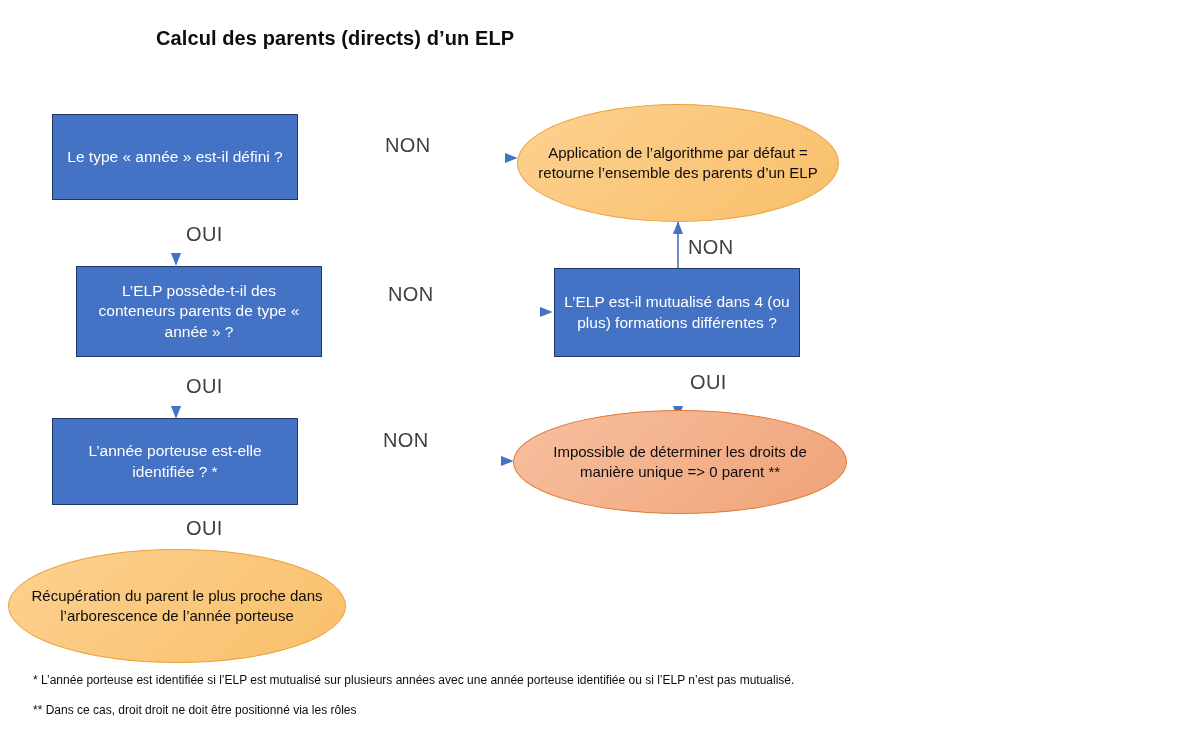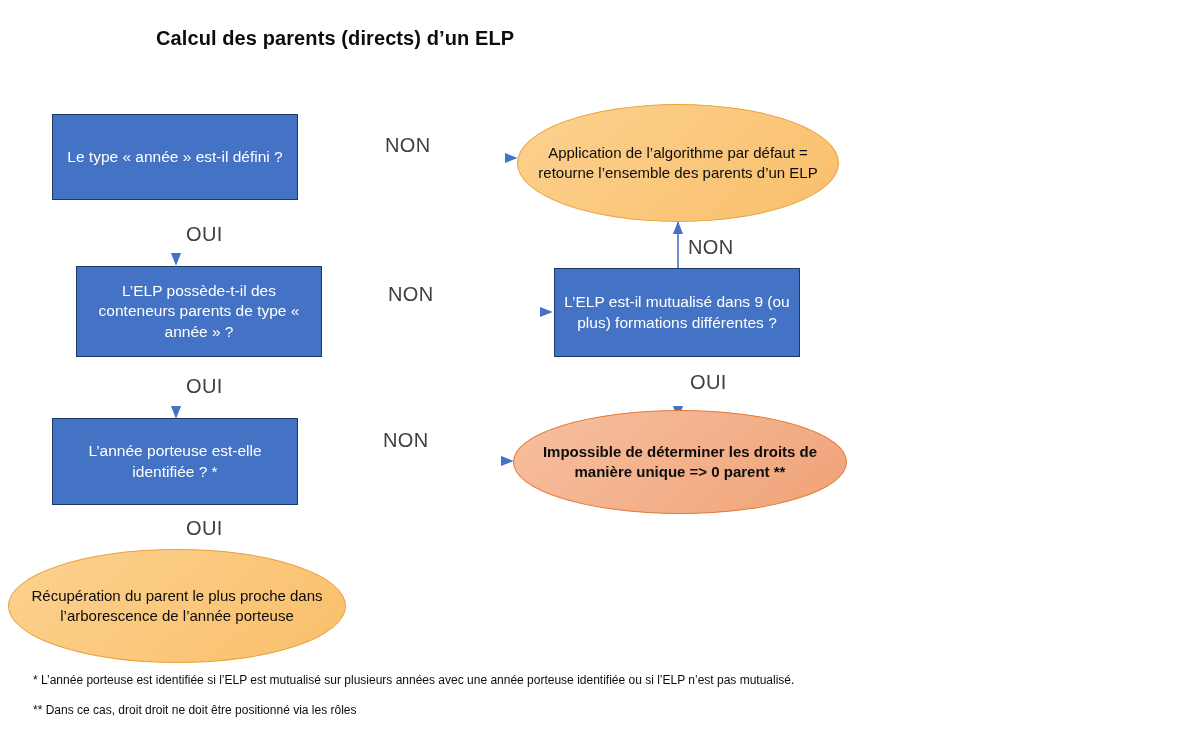--- a/index.html
+++ b/index.html
@@ -68,21 +68,20 @@
   }
   .ell-amber {
     background: #fbc97f;
     border: 1.2px solid #e8a33d;
     background-image: linear-gradient(140deg, #fcd190 0%, #f9bf6a 100%);
   }
   .ell-salmon {
     background: #f4b183;
     border: 1.2px solid #e07b39;
     background-image: linear-gradient(140deg, #f7c0a0 0%, #f0a277 100%);
-    font-weight: bold;
   }
 
   
   .edge-label {
     position: absolute;
     font-size: 20px;
     color: #404040;
     letter-spacing: 0.4px;
     white-space: nowrap;
     z-index: 4;
@@ -137,21 +136,21 @@
 
     <line x1="176" y1="505" x2="176" y2="563" stroke="url(#gradV)" stroke-width="1.6" marker-end="url(#ah)"></line>
   </svg>
 
   <div class="node-box" style="left:52px; top:114px; width:246px; height:86px;">Le type « année » est-il défini ?</div>
 
   <div class="node-ellipse ell-amber" style="left:517px; top:104px; width:322px; height:118px;">Application de l’algorithme par défaut = retourne l’ensemble des parents d’un ELP</div>
 
   <div class="node-box" style="left:52px; top:266px; width:246px; height:91px;margin-left:24px;">L’ELP possède-t-il des conteneurs parents de type « année » ?</div>
 
-  <div class="node-box" style="left:554px; top:268px; width:246px; height:89px;">L’ELP est-il mutualisé dans 9 (ou plus) formations différentes ?</div>
+  <div class="node-box" style="left:554px; top:268px; width:246px; height:89px;">L’ELP est-il mutualisé dans 4 (ou plus) formations différentes ?</div>
 
   <div class="node-box" style="left:52px; top:418px; width:246px; height:87px;">L’année porteuse est-elle identifiée ? *</div>
 
   <div class="node-ellipse ell-salmon" style="left:513px; top:410px; width:334px; height:104px;">Impossible de déterminer les droits de manière unique =&gt; 0 parent **</div>
 
   <div class="node-ellipse ell-amber" style="left:8px; top:549px; width:338px; height:114px;">Récupération du parent le plus proche dans l’arborescence de l’année porteuse</div>
 
   <div class="edge-label" style="left:385px; top:134px;">NON</div>
 
   <div class="edge-label" style="left:186px; top:223px;">OUI</div>

